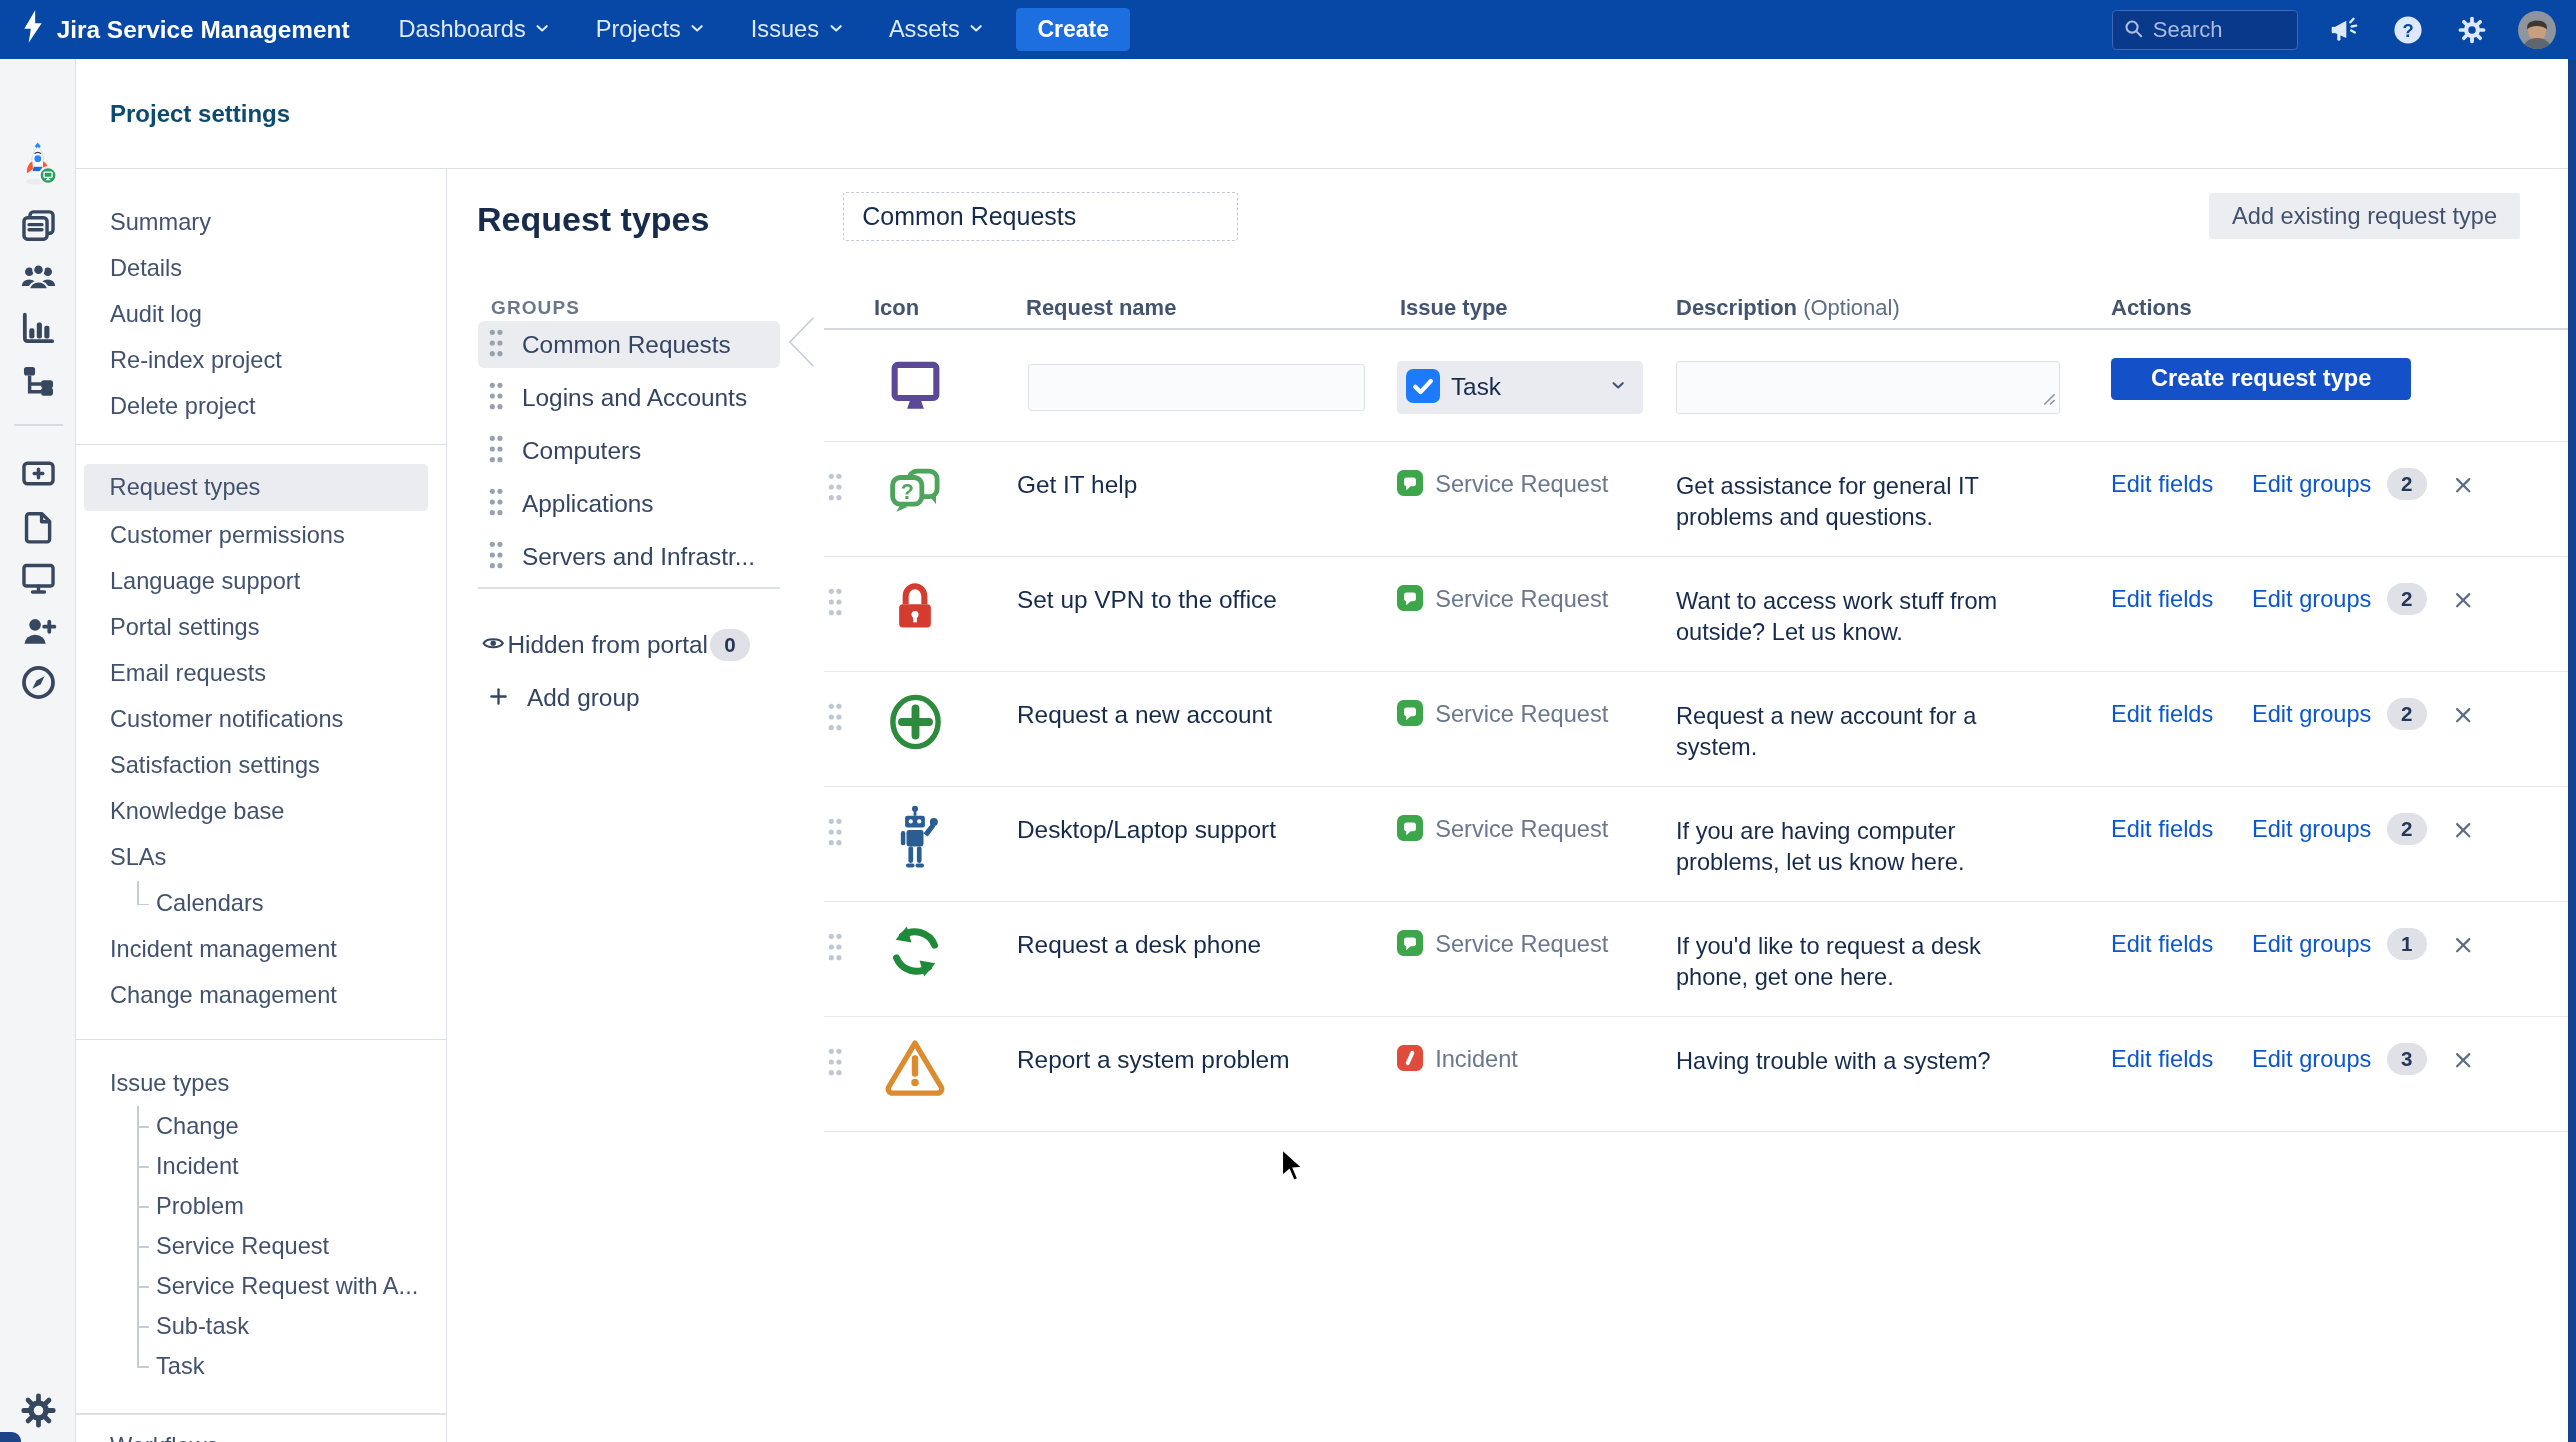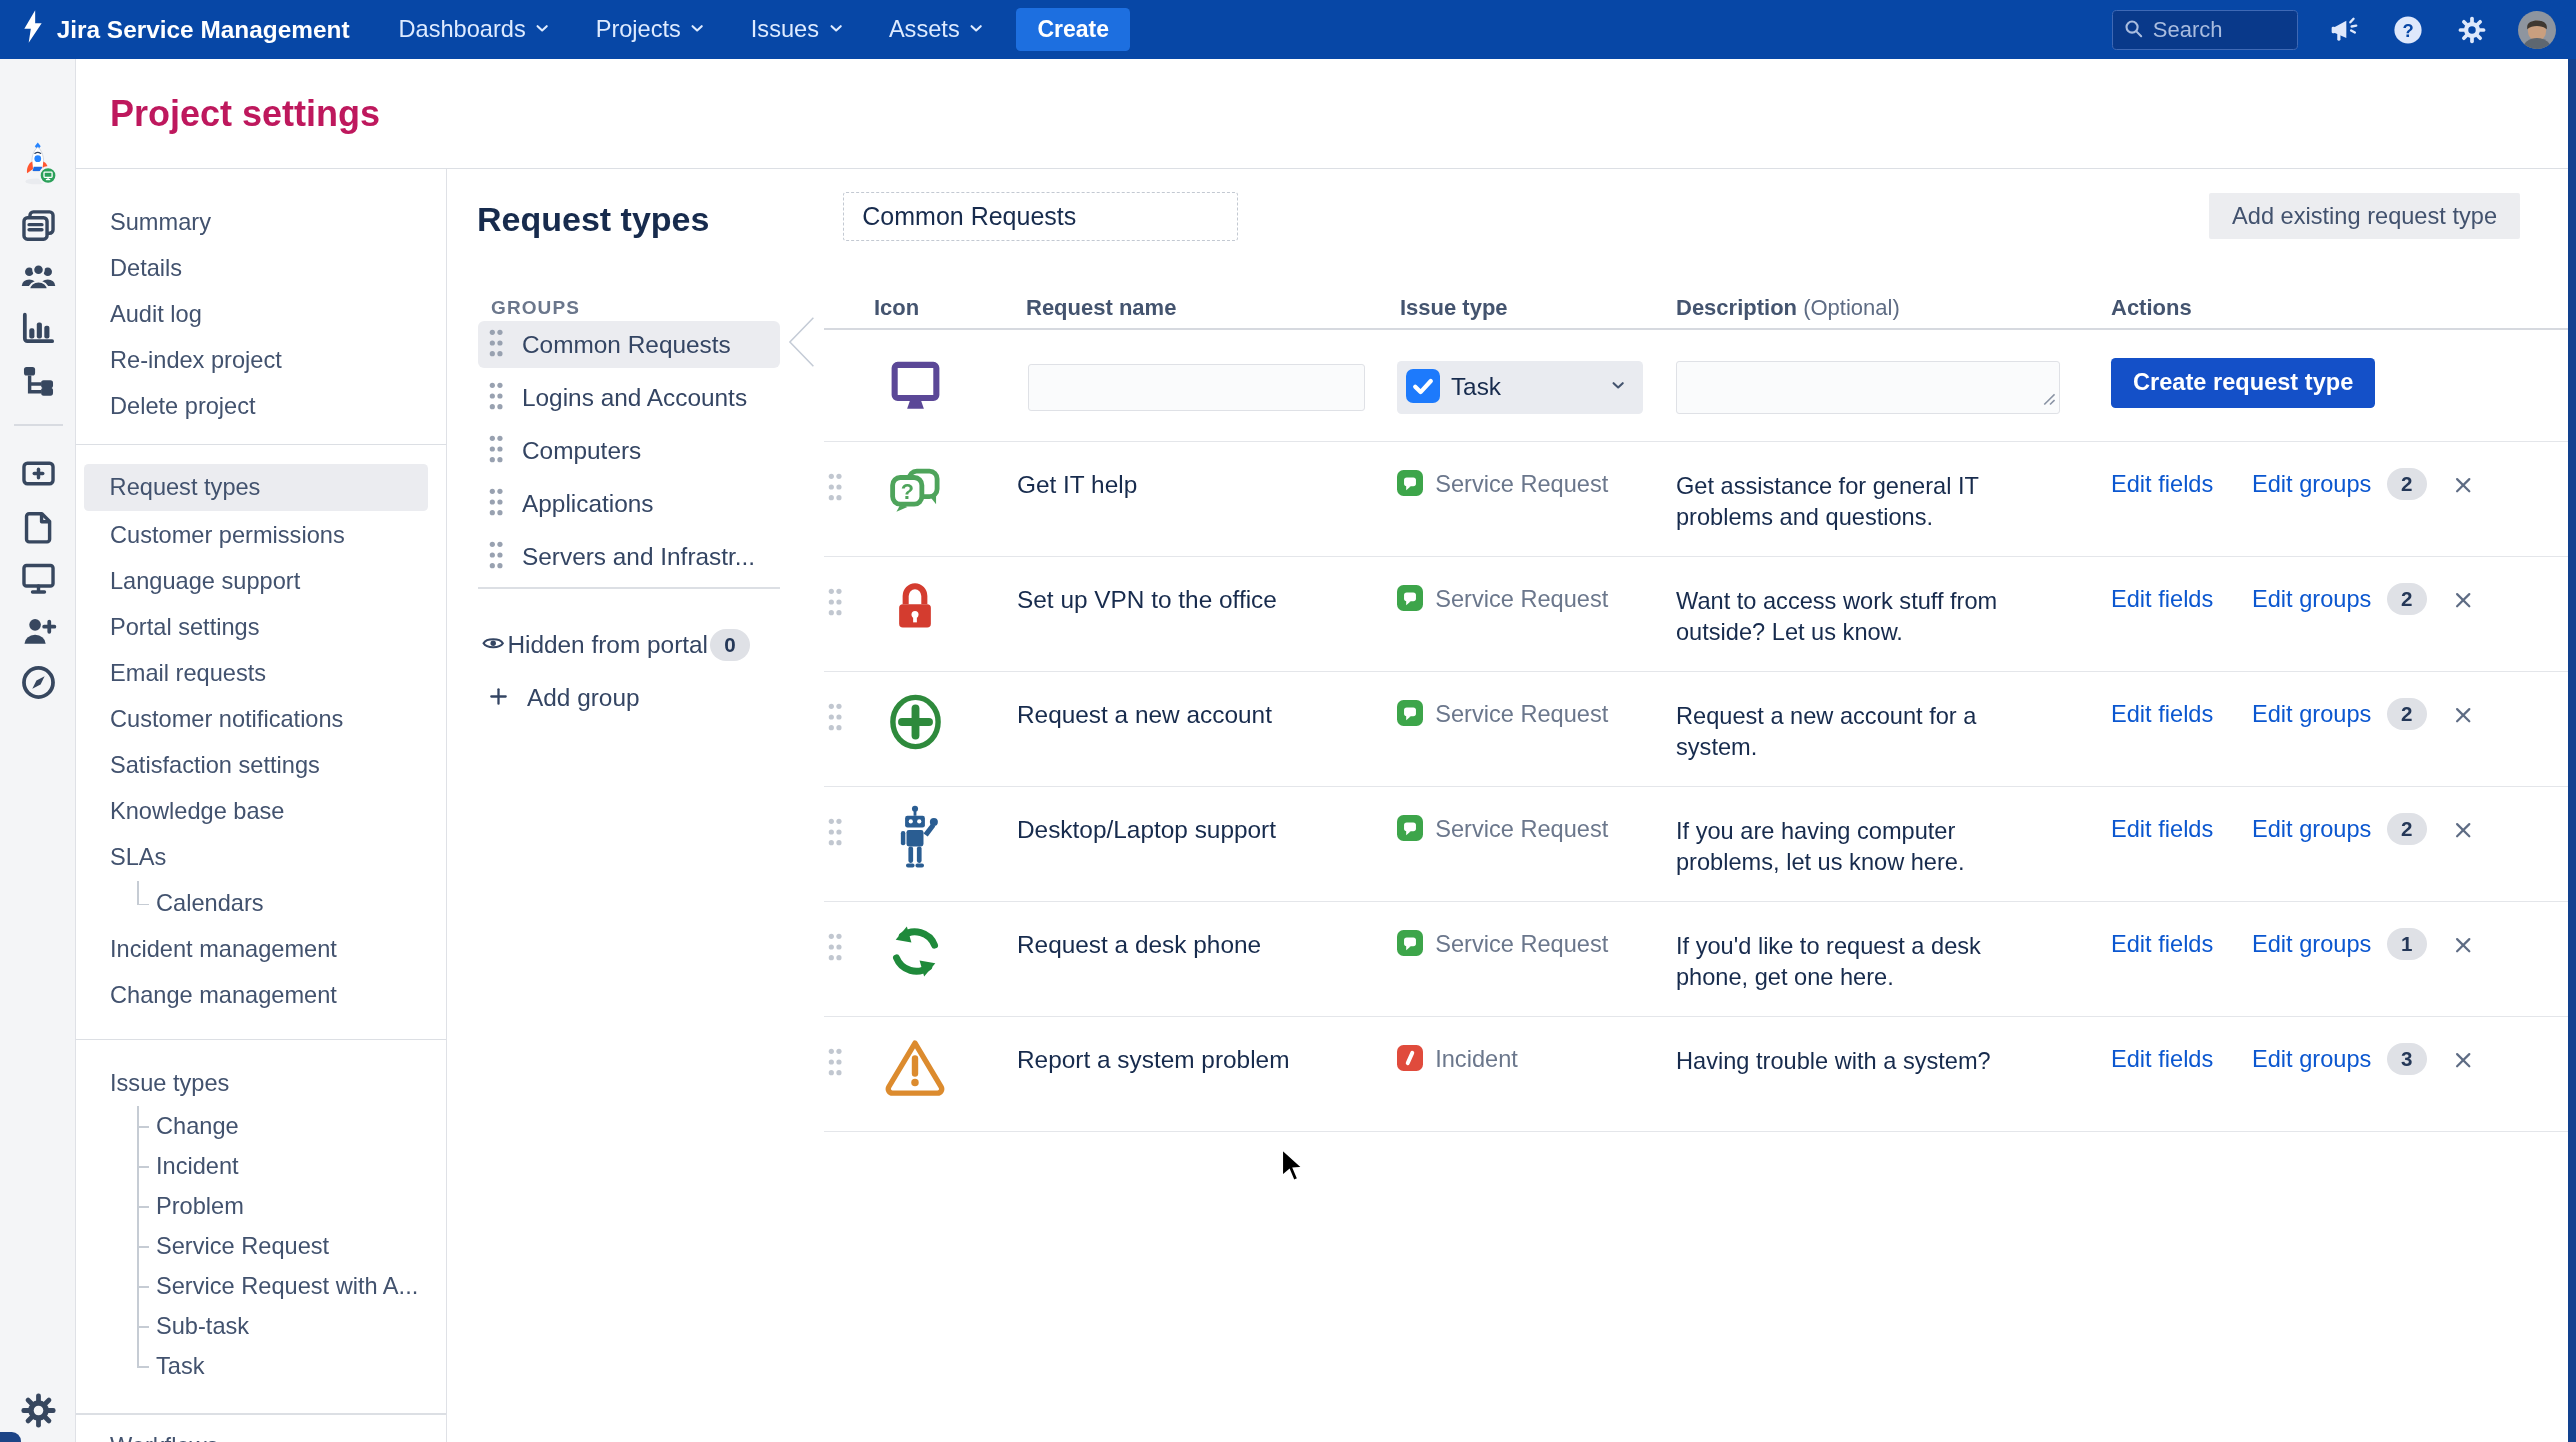--- a/index.html
+++ b/index.html
@@ -26,21 +26,21 @@
   .nav-icon { display:flex; align-items:center; justify-content:center; cursor:pointer; }
 
   
   .rail { position:absolute; left:0; top:59px; width:76px; height:1383px; background:#F4F5F7;
           border-right:1.5px solid #DFE1E6; z-index:10; }
   .rail-icon { position:absolute; left:0; width:76px; display:flex; justify-content:center; }
   .rail-divider { position:absolute; left:13.7px; width:49px; height:1.5px; background:#D8DBE1; }
 
   
   .page-header { position:absolute; left:76px; top:59px; right:0; height:110px; background:#fff; display:flex; align-items:center; }
-  .page-title { margin-left:34px; font-size:36px; font-weight:700; color:#be185d; }
+  .page-title { margin-left:34px; font-size:24px; font-weight:700; color:#0c4a6e; }
   .header-divider { position:absolute; left:76px; right:0; top:168px; height:1.5px; background:#DCDFE4; }
 
   
   .sidebar { position:absolute; left:76px; top:169px; width:371px; bottom:0; background:#fff;
              border-right:1.5px solid #DFE1E6; overflow:hidden; }
   .side-section.s1 { padding-top:30px; }
   .side-section.s2 { padding-top:3.1px; }
   .side-item { height:46px; display:flex; align-items:center; padding-left:34px; font-size:23.6px; color:#42526E; cursor:pointer; }
   .side-item.small { height:40px; }
   .side-item.selected { background:#EBECF0; border-radius:4.6px; margin:1.5px 18.3px 1.5px 7.6px; padding-left:26px; height:47px; }
@@ -87,21 +87,21 @@
   .form-icon { position:absolute; left:53px; top:0; width:76px; height:112px; display:flex; align-items:center; justify-content:center; }
   .name-input { position:absolute; left:204px; top:34px; width:337px; height:47px; background:#FAFBFC;
                 border:1.5px solid #DFE1E6; border-radius:3.1px; font-size:23px; color:#172B4D; padding:0 12.2px; font-family:inherit; outline:none; }
   .issue-select { position:absolute; left:573px; top:30.5px; width:246px; height:53px; background:#E9EBF0; border-radius:4.6px;
                   display:flex; align-items:center; gap:10.7px; padding:0 15.3px 0 9.2px; cursor:pointer; }
   .issue-select .sel-label { flex:1; font-size:24.4px; color:#172B4D; }
   .desc-input-wrap { position:absolute; left:852px; top:30.5px; width:384px; height:53px; }
   .desc-input { width:100%; height:100%; background:#FAFBFC; border:1.5px solid #DFE1E6; border-radius:3.1px;
                 resize:none; font-family:inherit; font-size:21.4px; color:#172B4D; padding:6.1px 10.7px; outline:none; }
   .resize-glyph { position:absolute; right:4.6px; bottom:4.6px; pointer-events:none; }
-  .create-rt-btn { position:absolute; left:1287px; top:27.5px; height:50px; padding:0 22px; background:#1450C8; border:none;
+  .create-rt-btn { position:absolute; left:1287px; top:27.5px; height:42px; padding:0 40px; background:#1450C8; border:none;
                    border-radius:4.6px; color:#fff; font-size:23.6px; font-weight:600; font-family:inherit; cursor:pointer; }
 
   .rt-row { position:relative; width:100%; height:115px; border-bottom:1.5px solid #E4E6EA; background:#fff; }
   .rows-holder { position:absolute; left:0; top:273px; width:100%; }
   .cell-handle { position:absolute; left:1.5px; top:27.5px; cursor:grab; }
   .cell-icon { position:absolute; left:53px; top:0; width:76px; height:99px; display:flex; align-items:center; justify-content:center; }
   .cell-name { position:absolute; left:193px; top:29px; font-size:24.4px; color:#172B4D; }
   .cell-issue { position:absolute; left:573px; top:27.5px; display:flex; align-items:center; gap:12.2px; }
   .cell-issue .itype { font-size:23.6px; color:#6B778C; }
   .cell-desc { position:absolute; left:852px; top:29px; width:366px; font-size:23.6px; line-height:30.5px; color:#172B4D; }

